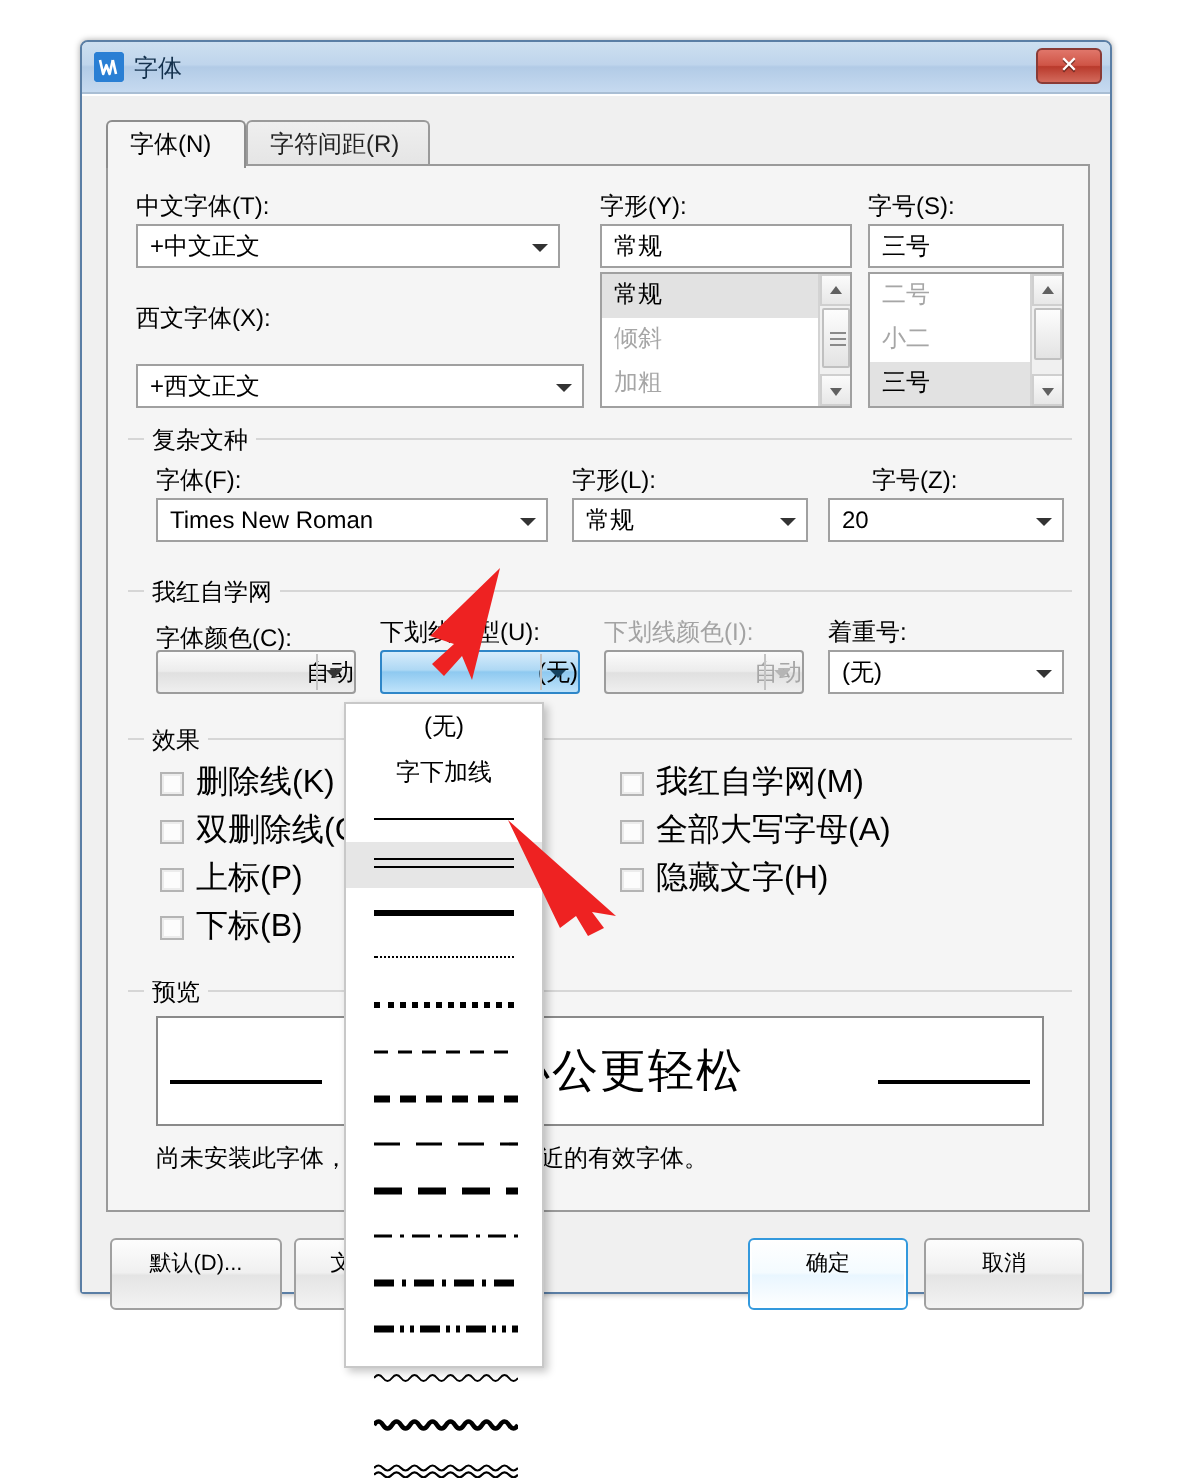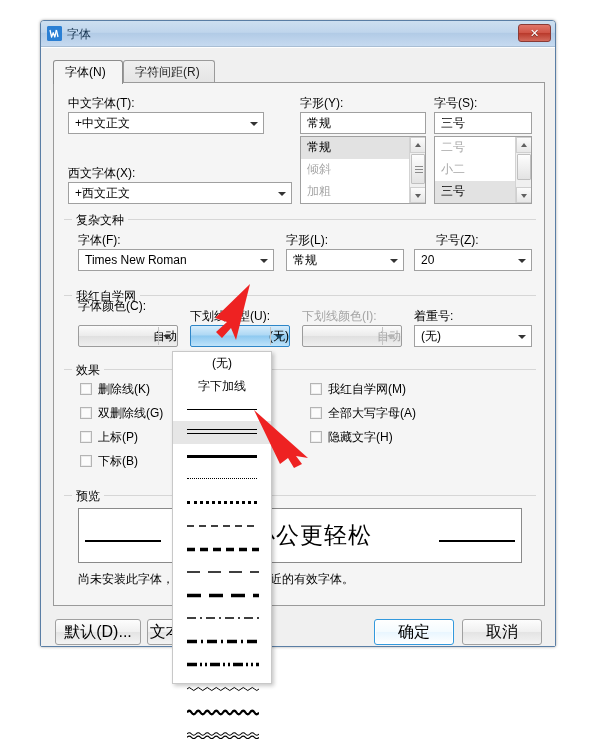--- a/index.html
+++ b/index.html
@@ -153,21 +153,21 @@
   }
   .cbtn.hl {
     border: 1px solid #2e86c8; color: #000;
     background: linear-gradient(to bottom,#d6ecfb 0%,#aed8f4 45%,#8ec9f0 50%,#bfe3fa 100%);
   }
   .cbtn.hl .arr { border-top-color: #16425f; }
   .cbtn.disabled { color: #a6a6a6; }
   .cbtn.disabled .arr { border-top-color: #b5b5b5; }
 
   
-  .cb { position: absolute; font-size: 12px; color: #000; white-space: nowrap; cursor: pointer; }
+  .cb { position: absolute; font-size: 16px; color: #000; white-space: nowrap; cursor: pointer; }
   .cb .box {
     display: inline-block; width: 12px; height: 12px; margin-right: 6px;
     border: 1px solid #b4b4b4; background: #fcfcfc; vertical-align: -2px;
     box-shadow: inset 0 0 0 1px #ececec;
   }
 
   
   .previewbox {
     position: absolute; background: #fff; border: 1px solid #8a8a8a;
   }
@@ -176,21 +176,21 @@
     text-align: center; font-size: 23px; color: #000; letter-spacing: 1px;
     font-family: "Liberation Serif","DejaVu Serif",serif;
   }
   .previewbox .uline-l, .previewbox .uline-r {
     position: absolute; height: 2px; background: #000; bottom: 20px;
   }
   .note { position: absolute; font-size: 12px; color: #000; }
 
   
   .fbtn {
-    position: absolute; height: 26px; font-size: 16px; color: #000;
+    position: absolute; height: 36px; font-size: 11px; color: #000;
     border: 1px solid #a0a0a0; border-radius: 3px;
     background: linear-gradient(to bottom,#fdfdfd 0%,#f0f0f0 48%,#e4e4e4 52%,#f3f3f3 100%);
     text-align: center; line-height: 24px; cursor: pointer;
   }
   .fbtn.primary {
     border: 1px solid #3399dd;
     box-shadow: inset 0 0 0 1px #ffffff;
     background: linear-gradient(to bottom,#ffffff 0%,#f4fbff 48%,#e9f6ff 52%,#ffffff 100%);
   }
 
@@ -257,26 +257,26 @@
 
       <div class="tabstrip">
         <div class="tab active" style="left:0; width:70px;">字体(N)</div>
         <div class="tab inactive" style="left:70px; width:92px;">字符间距(R)</div>
       </div>
       <div class="tabline"></div>
 
       <div class="panel">
 
         <div class="lbl" style="left:14px; top:12px;">中文字体(T):</div>
-        <div class="combo" style="left:14px; top:29px; width:196px;">
+        <div class="combo" style="left:14px; top:29px; width:212px;">
           <span>+中文正文</span>
           <span class="arr"></span>
         </div>
 
-        <div class="lbl" style="left:14px; top:82px;text-align:right;">西文字体(X):</div>
+        <div class="lbl" style="left:14px; top:68px;text-align:right;">西文字体(X):</div>
         <div class="combo" style="left:14px; top:99px; width:224px;">
           <span>+西文正文</span>
           <span class="arr"></span>
         </div>
 
         <div class="lbl" style="left:246px; top:12px;">字形(Y):</div>
         <div class="txtbox" style="left:246px; top:29px; width:126px;">常规</div>
         <div class="listbox" style="left:246px; top:53px; width:126px; height:68px;">
           <div class="item sel">常规</div>
           <div class="item gray">倾斜</div>
@@ -324,21 +324,21 @@
         <div class="lbl" style="left:360px; top:149px;margin-left:22px;">字号(Z):</div>
         <div class="combo" style="left:360px; top:166px; width:118px;">
           <span>20</span>
           <span class="arr"></span>
         </div>
 
         <div class="group" style="left:10px; top:212px; width:472px; height:56px;">
           <div class="gline"></div>
           <div class="gtitle">我红自学网</div>
         </div>
-        <div class="lbl" style="left:24px; top:215px;">字体颜色(C):</div>
+        <div class="lbl" style="left:24px; top:228px;">字体颜色(C):</div>
         <div class="cbtn sep" style="left:24px; top:242px; width:100px;">
           <span>自动</span>
           <span class="arr"></span>
         </div>
 
         <div class="lbl" style="left:136px; top:225px;">下划线线型(U):</div>
         <div class="cbtn hl sep" style="left:136px; top:242px; width:100px;">
           <span>(无)</span>
           <span class="arr"></span>
         </div>

